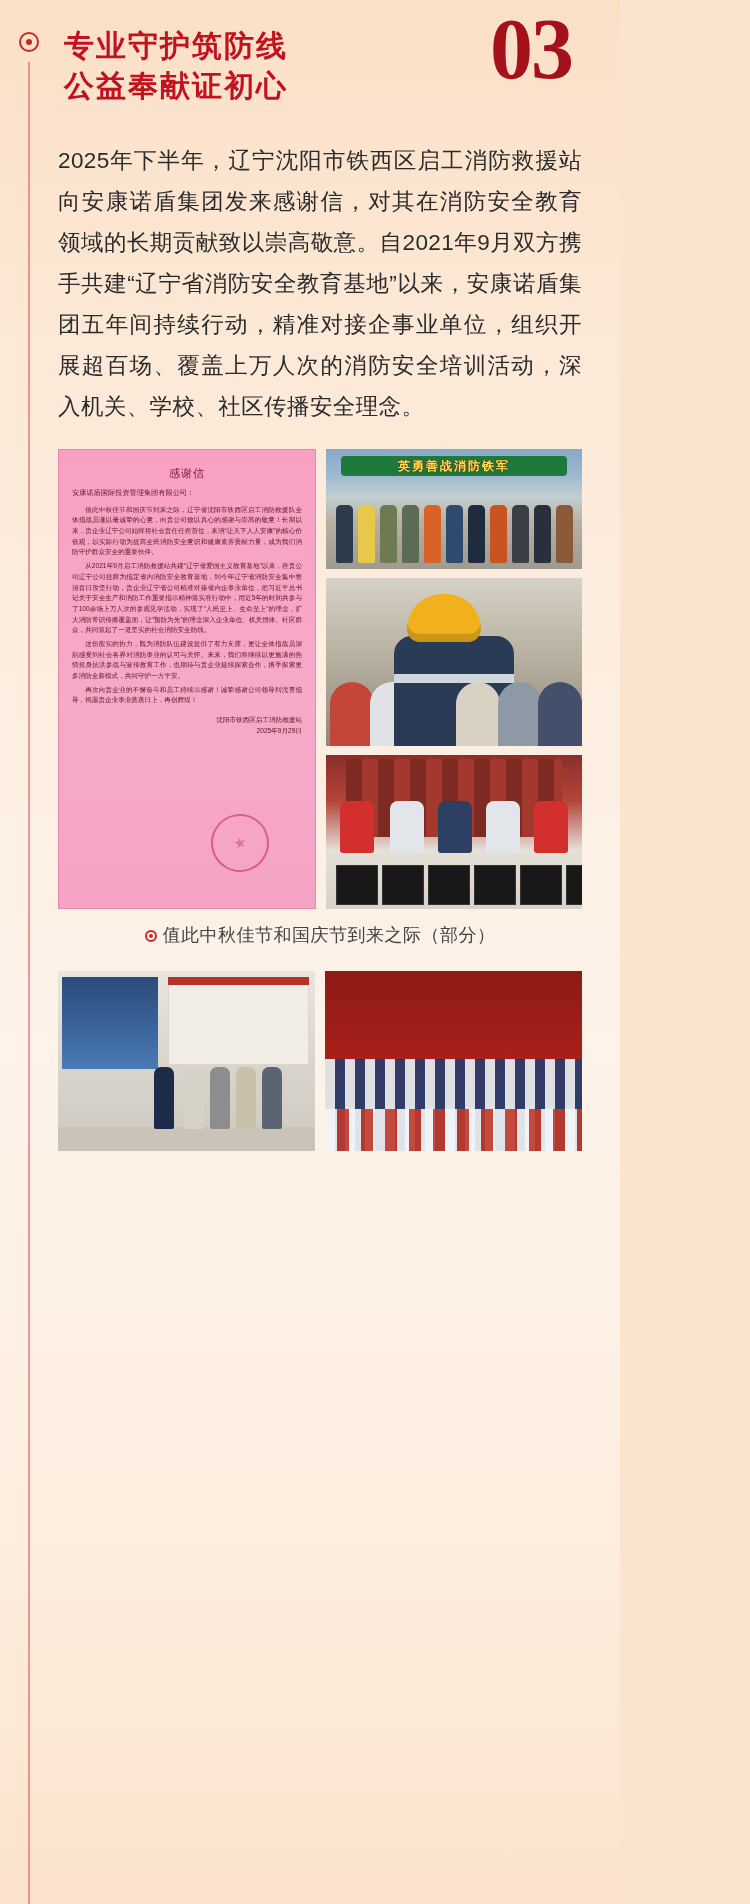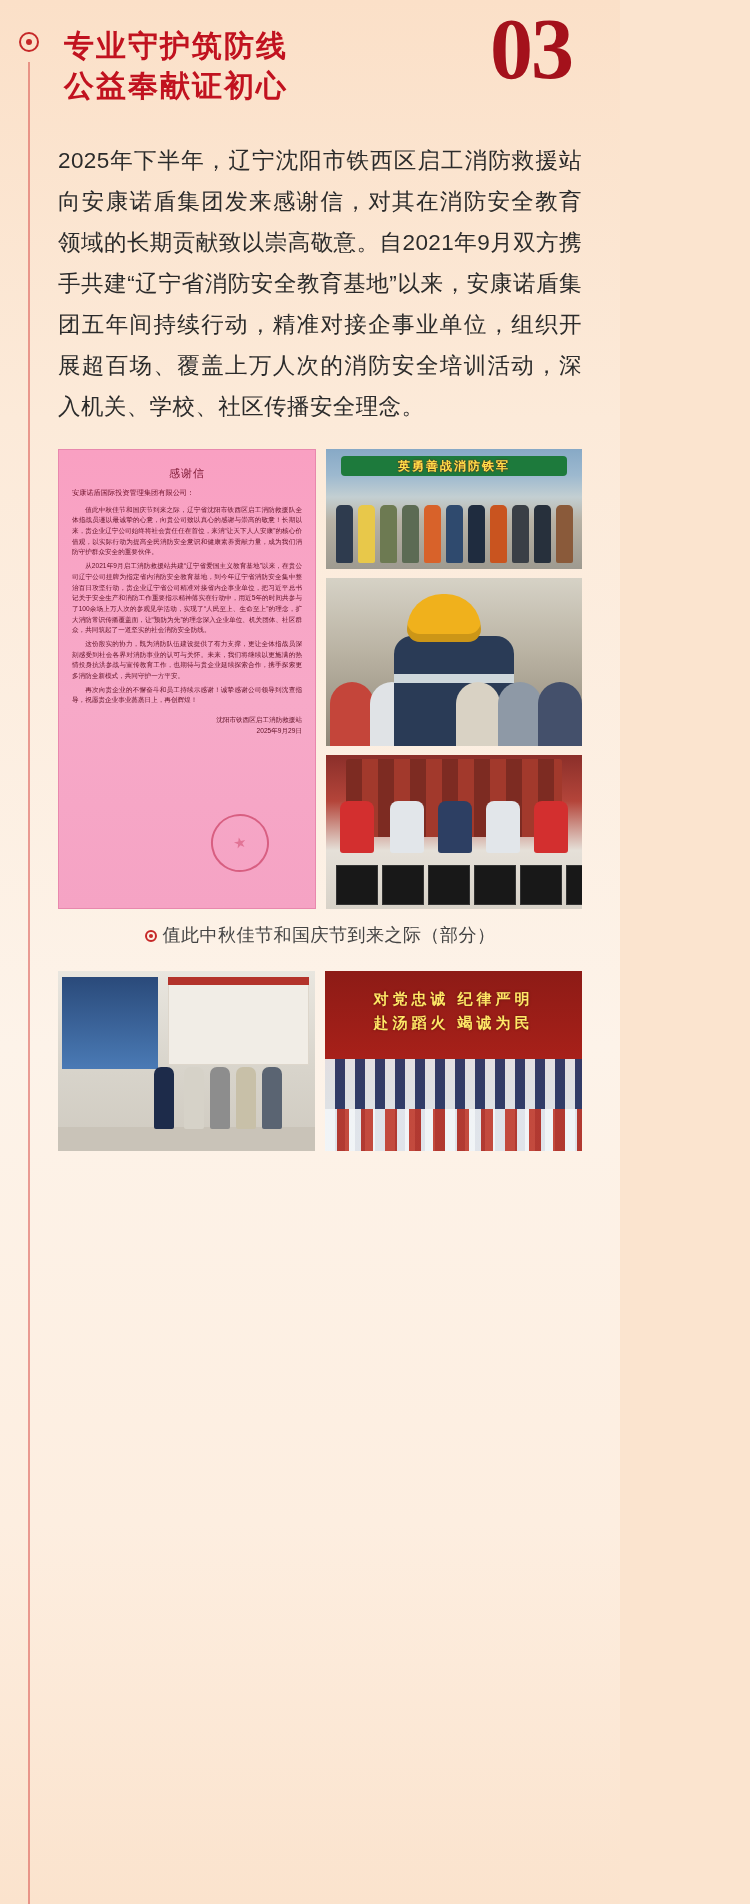--- a/index.html
+++ b/index.html
@@ -401,22 +401,18 @@
       <div class="floor"></div>
       <div class="person" style="left:96px;background:#1d2b4a"></div>
       <div class="person" style="left:126px;background:#d6d2c8"></div>
       <div class="person" style="left:152px;background:#8d8d8d"></div>
       <div class="person" style="left:178px;background:#c8c0a8"></div>
       <div class="person" style="left:204px;background:#5a6472"></div>
       <div class="person" style="left:232px;background:#e2dedб"></div>
       <div class="person" style="left:258px;background:#3a4354"></div>
     </div>
     <div class="bphoto bp2">
-      <div class="slogan">
-        <div>对党忠诚   纪律严明</div>
-        <div>赴汤蹈火   竭诚为民</div>
-      </div>
       <div class="crowd"></div>
       <div class="crowd2"></div>
     </div>
   </div>
 
 </div>
 
 </body></html>

